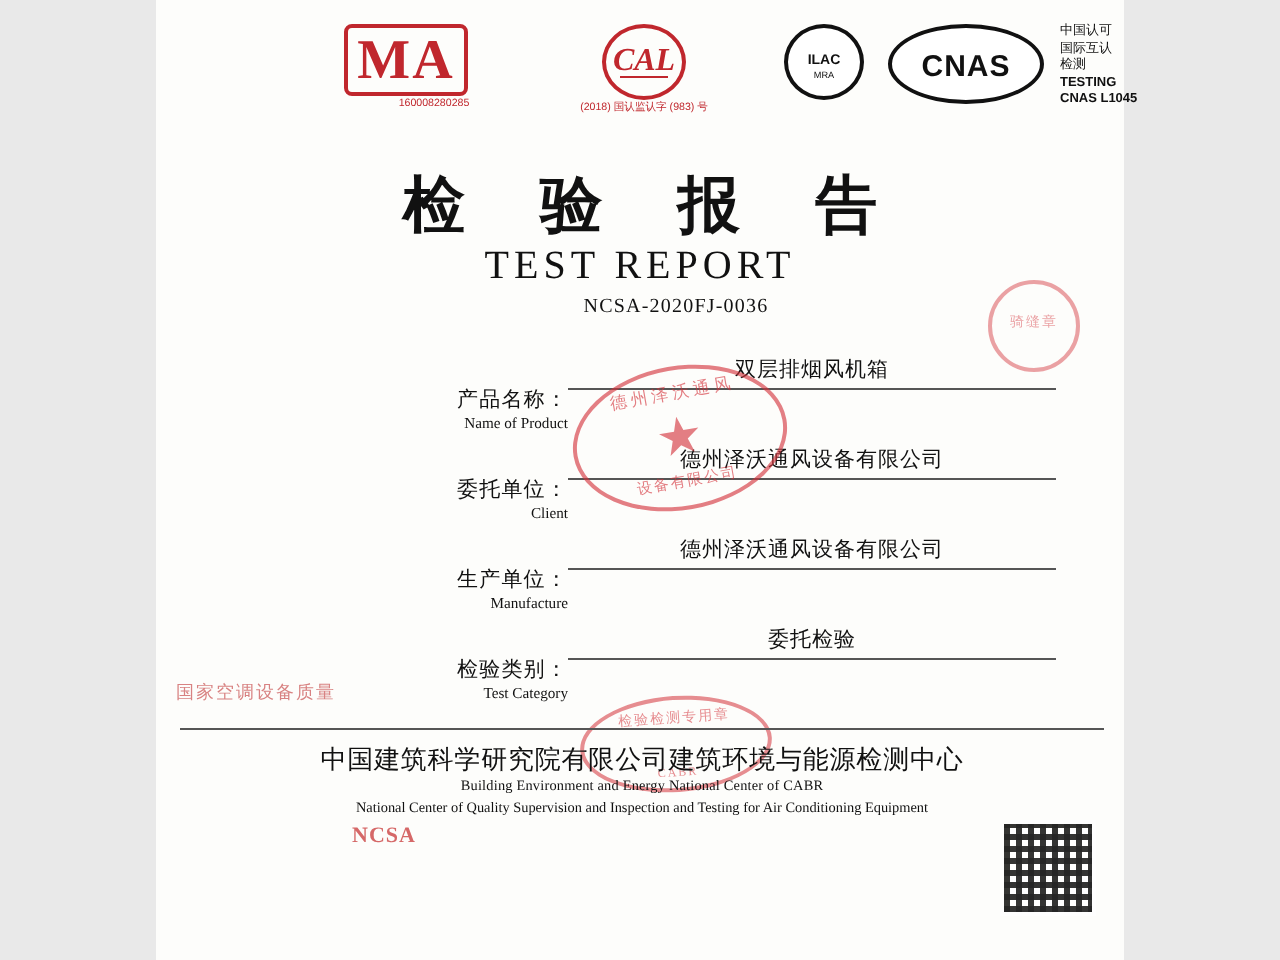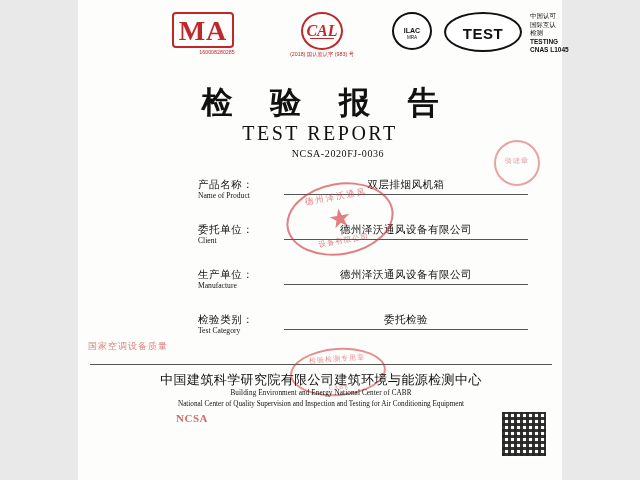--- a/index.html
+++ b/index.html
@@ -212,22 +212,23 @@
     top: 178px;
     width: 330px;
   }
   .field-row {
     position: relative;
     height: 45px;
   }
   .field-label {
     position: absolute;
     left: 0;
-    top: 0;
+    top: 16px;
     width: 86px;
+    text-align: right;
   }
   .field-label .cn {
     font-size: 10.5px;
     line-height: 13px;
     letter-spacing: 0.6px;
     color: #111;
   }
   .field-label .en {
     font-size: 7.6px;
     line-height: 10px;
@@ -424,21 +425,21 @@
 
     <div class="logo-cell" style="left:290px; width:60px;">
       <div class="ilac-logo">
         <div class="ilac-text">ILAC</div>
         <div class="ilac-sub">MRA</div>
       </div>
     </div>
 
     <div class="logo-cell" style="left:348px; width:86px;">
       <div class="cnas-logo">
-        <div class="cnas-text">TEST</div>
+        <div class="cnas-text">CNAS</div>
       </div>
     </div>
 
     <div class="logo-cell cnas-block" style="left:438px; width:70px; text-align:left;">
       <div class="l1">中国认可</div>
       <div class="l1">国际互认</div>
       <div class="l1">检测</div>
       <div class="l2">TESTING</div>
       <div class="l3">CNAS L1045</div>
     </div>

